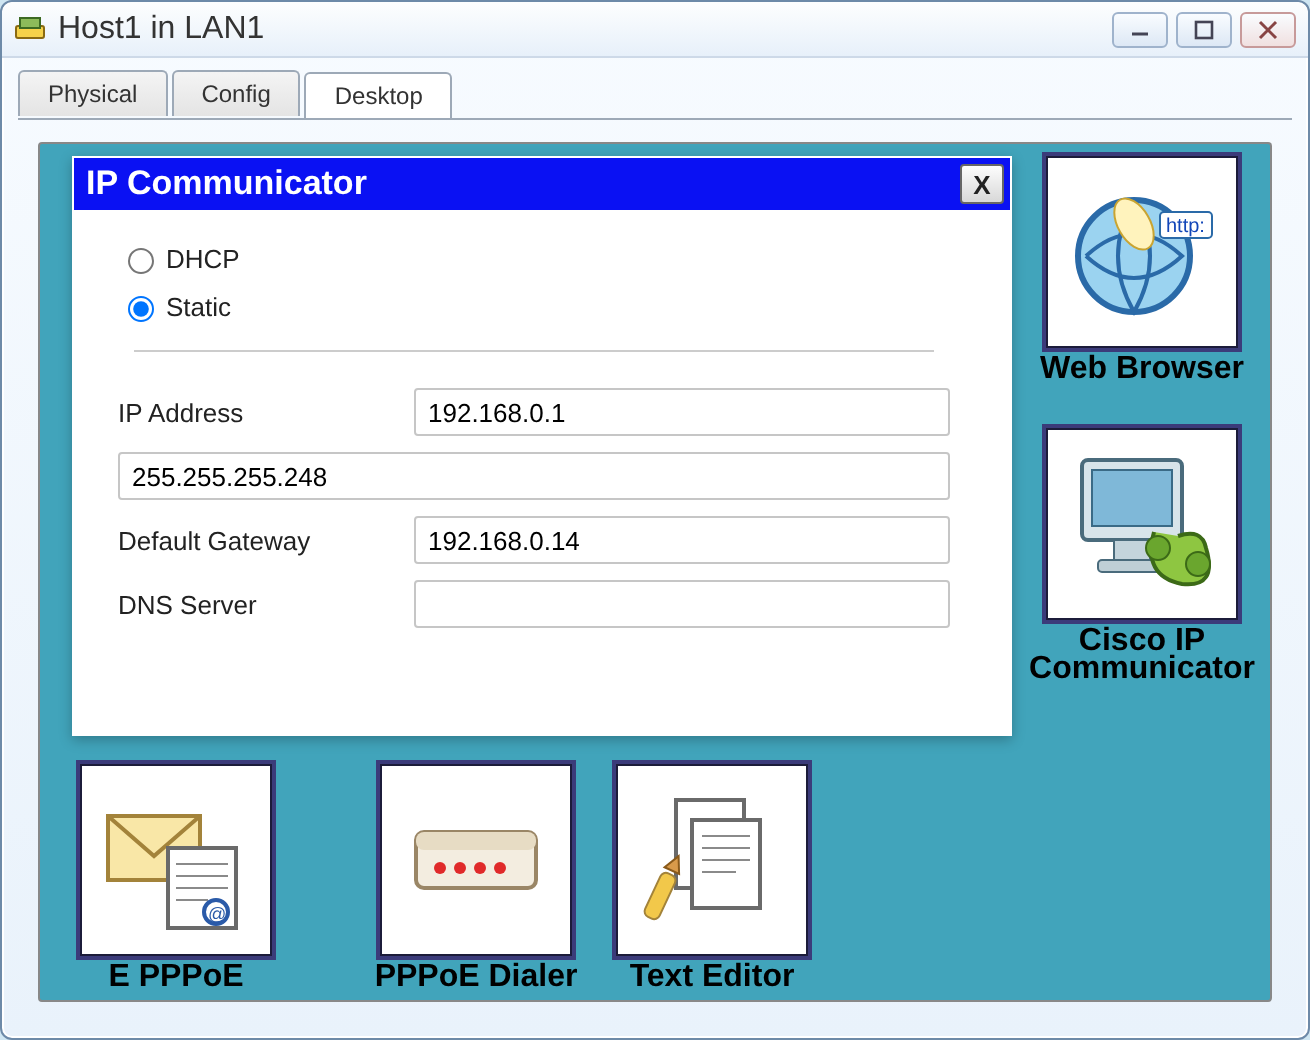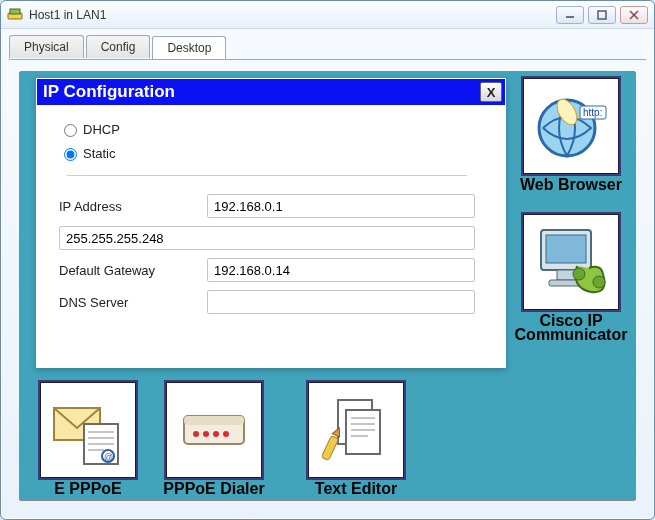--- a/index.html
+++ b/index.html
@@ -28,21 +28,21 @@
     align-items: center;
     padding: 0 6px;
     background: linear-gradient(#fdfefe, #e7f0fa);
     border-bottom: 1px solid #cdd9e8;
     border-radius: 6px 6px 0 0;
   }
   .titlebar .app-icon {
     width: 16px; height: 16px; margin-right: 6px;
     display: flex; align-items: center; justify-content: center;
   }
-  .titlebar .title { flex: 1; font-size: 12px; color: #333; }
+  .titlebar .title { flex: 1; font-size: 16px; color: #333; }
   .win-buttons { display: flex; gap: 4px; }
   .win-btn {
     width: 28px; height: 18px;
     background: linear-gradient(#f9fcff, #dde8f5);
     border: 1px solid #9fb3cc;
     border-radius: 3px;
     display: flex; align-items: center; justify-content: center;
   }
   .win-btn.close { background: linear-gradient(#f9fcff, #f0e0e0); border-color:#c79a9a;}
   .tabs {
@@ -96,21 +96,21 @@
     margin-top: 2px;
     font-size: 16px;
     font-weight: bold;
     color: #000000;
     line-height: 14px;
   }
   
   .pos-webbrowser { top: 4px; right: 2px; }
   .pos-cisco      { top: 140px; right: 2px; }
   .pos-email      { bottom: 4px; left: 6px; }
-  .pos-pppoe      { bottom: 4px; left: 132px; }
+  .pos-pppoe      { bottom: 4px; left: 156px; }
   .pos-texteditor { bottom: 4px; left: 274px; }
 
   
   .ip-dialog {
     position: absolute;
     left: 16px; top: 6px;
     width: 470px; height: 290px;
     background: #fff;
     border: 1px solid #fff;
     box-shadow: 0 2px 6px rgba(0,0,0,0.25);
@@ -263,21 +263,21 @@
           <line x1="35" y1="46" x2="52" y2="46" stroke="#8a8a8a"></line>
           <rect x="10" y="46" width="8" height="24" rx="3" fill="#f2c84a" stroke="#a3833a" transform="rotate(25 14 58)"></rect>
           <polygon points="10,44 18,44 14,36" fill="#d89a4a" stroke="#8a5a1a" transform="rotate(25 14 58)"></polygon>
         </svg>
       </div>
       <div class="lbl">Text Editor</div>
     </div>
 
     <div class="ip-dialog">
       <div class="ip-titlebar">
-        <span>IP Configuration</span>
+        <span>IP Communicator</span>
         <span class="spacer"></span>
         <div class="ip-close">
           <span>X</span>
         </div>
       </div>
       <div class="ip-body">
         <div class="radio-row">
           <input type="radio" name="ipmode" style="">
           <span>DHCP</span>
         </div>

